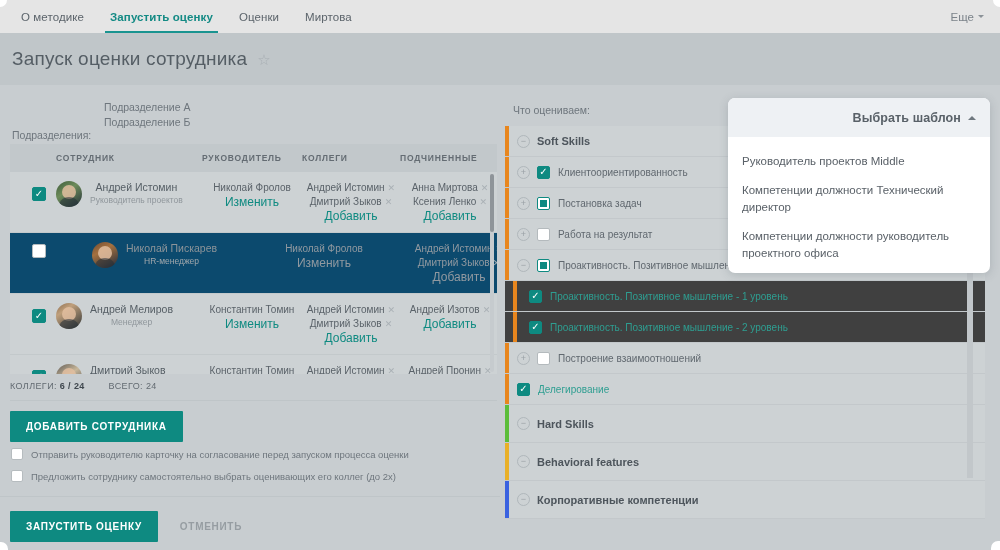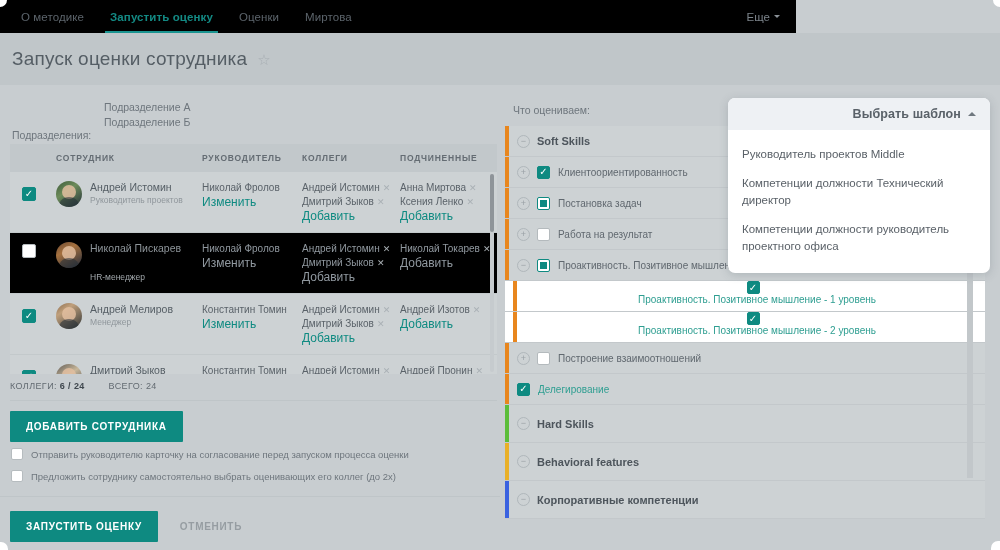--- a/index.html
+++ b/index.html
@@ -7,22 +7,22 @@
     width: 1000px; height: 550px;
     overflow: hidden;
     background: #c8cdd0;
     font-family: "Liberation Sans", sans-serif;
     -webkit-font-smoothing: antialiased;
   }
   .app { position: relative; width: 1000px; height: 550px; background: #c8cdd0; }
 
   
   .topnav {
-    position: absolute; left: 0; top: 0; width: 796px; height: 33px;
-    background: #000000;
+    position: absolute; left: 0; top: 0; width: 1000px; height: 33px;
+    background: #e5e5e5;
     display: flex; align-items: stretch;
     padding-left: 8px;
   }
   .topnav .navitem {
     display: flex; align-items: center;
     padding: 0 13px;
     font-size: 11.5px; color: #5c646b; letter-spacing: .1px;
     position: relative; cursor: pointer;
     white-space: nowrap;
   }
@@ -73,22 +73,23 @@
   .col-emp  { width: 146px; flex: none; }
   .col-mgr  { width: 100px; flex: none; }
   .col-col  { width: 98px; flex: none; }
   .col-sub  { width: 100px; flex: none; }
 
   .trow {
     display: flex; padding: 9px 0 9px 12px;
     border-bottom: 1px solid #c3c9cb;
     background: #cdd2d4;
     position: relative;
-  }
-  .trow.dim { background: #000000; }
+    text-align: center;
+  }
+  .trow.dim { background: #0c4a6e; gap: 36px; }
   .trow .col-chk { padding-top: 2px; }
 
   .cbx {
     width: 14px; height: 14px; border-radius: 2px;
     background: #fff; border: 1px solid #b4babd;
     display: inline-flex; align-items: center; justify-content: center;
     cursor: pointer; flex: none;
   }
   .cbx.on { background: #0e8a81; border-color: #0e8a81; }
   .cbx.on:after { content: "✓"; color: #fff; font-size: 10px; line-height: 1; }
@@ -101,21 +102,21 @@
   .av1 { background: linear-gradient(145deg,#3d5a3a 0%,#6d8c5a 40%,#24303a 100%); }
   .av2 { background: linear-gradient(150deg,#6d4a33 0%,#a5713f 35%,#1f2a3c 100%); }
   .av3 { background: linear-gradient(145deg,#8a6a4c 0%,#c0a07c 30%,#2e3436 100%); }
   .av4 { background: linear-gradient(145deg,#5f5a54 0%,#c8b79a 45%,#37404a 100%); }
   .avatar .face { left: 6px; top: 4px; width: 14px; height: 14px; background: rgba(226,190,160,.85); }
   .avatar .body { left: 2px; top: 16px; width: 22px; height: 16px; border-radius: 11px 11px 0 0; background: rgba(35,45,55,.55); }
 
   .emp-name { font-size: 10.5px; color: #555e65; line-height: 13px; }
   .emp-role { font-size: 8.5px; color: #8f969b; line-height: 12px; }
   .dim .emp-name { color: #8d9499; }
-  .dim .emp-role { color: #a2a8ac; margin-top: 16px; }
+  .dim .emp-role { color: #a2a8ac; }
 
   .cell-text { font-size: 10px; color: #5a6269; line-height: 14px; }
   .dim .cell-text { color: #9199a0; }
   .link { font-size: 12px; color: #0e8a81; cursor: pointer; line-height: 14px; display: block; }
   .dim .link { color: #9199a0; }
   .chiprow { font-size: 10px; color: #5a6269; line-height: 14px; white-space: nowrap; }
   .dim .chiprow { color: #9199a0; }
   .xbtn { color: #a9b0b5; font-size: 9px; margin-left: 3px; cursor: pointer; }
 
   .tscroll {
@@ -163,21 +164,21 @@
     background: #c8cdd0;
   }
   .right .rtitle { font-size: 10.5px; color: #6e767d; padding: 4px 0 10px 8px; }
 
   .tree { position: relative; }
   .trowx {
     position: relative; display: flex; align-items: center;
     height: 31px; background: #cdd2d4; border-bottom: 1px solid #c3c8cb;
     padding-left: 12px;
   }
-  .trowx.child { background: #ffffff; flex-direction: column; }
+  .trowx.child { background: #404040; }
   .trowx .bar { position: absolute; left: 0; top: 0; width: 4px; height: 100%; }
   .trowx.child .bar { left: 8px; }
   .exp {
     width: 13px; height: 13px; border-radius: 50%;
     border: 1px solid #b0b7bb; color: #9aa1a6;
     display: inline-flex; align-items: center; justify-content: center;
     font-size: 9px; line-height: 1; flex: none; cursor: pointer;
     margin-right: 7px; background: transparent;
   }
   .trowx .cbx { margin-right: 8px; width: 13px; height: 13px; }
@@ -188,21 +189,21 @@
   .rscroll { position: absolute; right: 12px; top: 26px; width: 6px; height: 352px; background: #c2c7ca; }
 
   
   .dropdown {
     position: absolute; left: 728px; top: 98px; width: 262px; height: 175px;
     background: #fff; border-radius: 7px;
     box-shadow: 0 2px 10px rgba(70,80,90,.22);
     overflow: hidden; z-index: 20;
   }
   .dd-head {
-    height: 32px; background: #eef1f4;
+    height: 39px; background: #eef1f4;
     display: flex; align-items: center; justify-content: flex-end;
     padding-right: 14px; gap: 7px; cursor: pointer;
   }
   .dd-head span { font-size: 12.5px; color: #596168; font-weight: bold; letter-spacing: .1px; }
   .dd-body { padding: 10px 0 0 0; }
   .dd-item {
     padding: 6px 18px 6px 14px; font-size: 11.5px; color: #5a6168; line-height: 17px; cursor: pointer;
   }
 
   .corner-tl { position: absolute; left: 0; top: 0; width: 7px; height: 7px; background: #fff; border-radius: 0 0 7px 0; }

